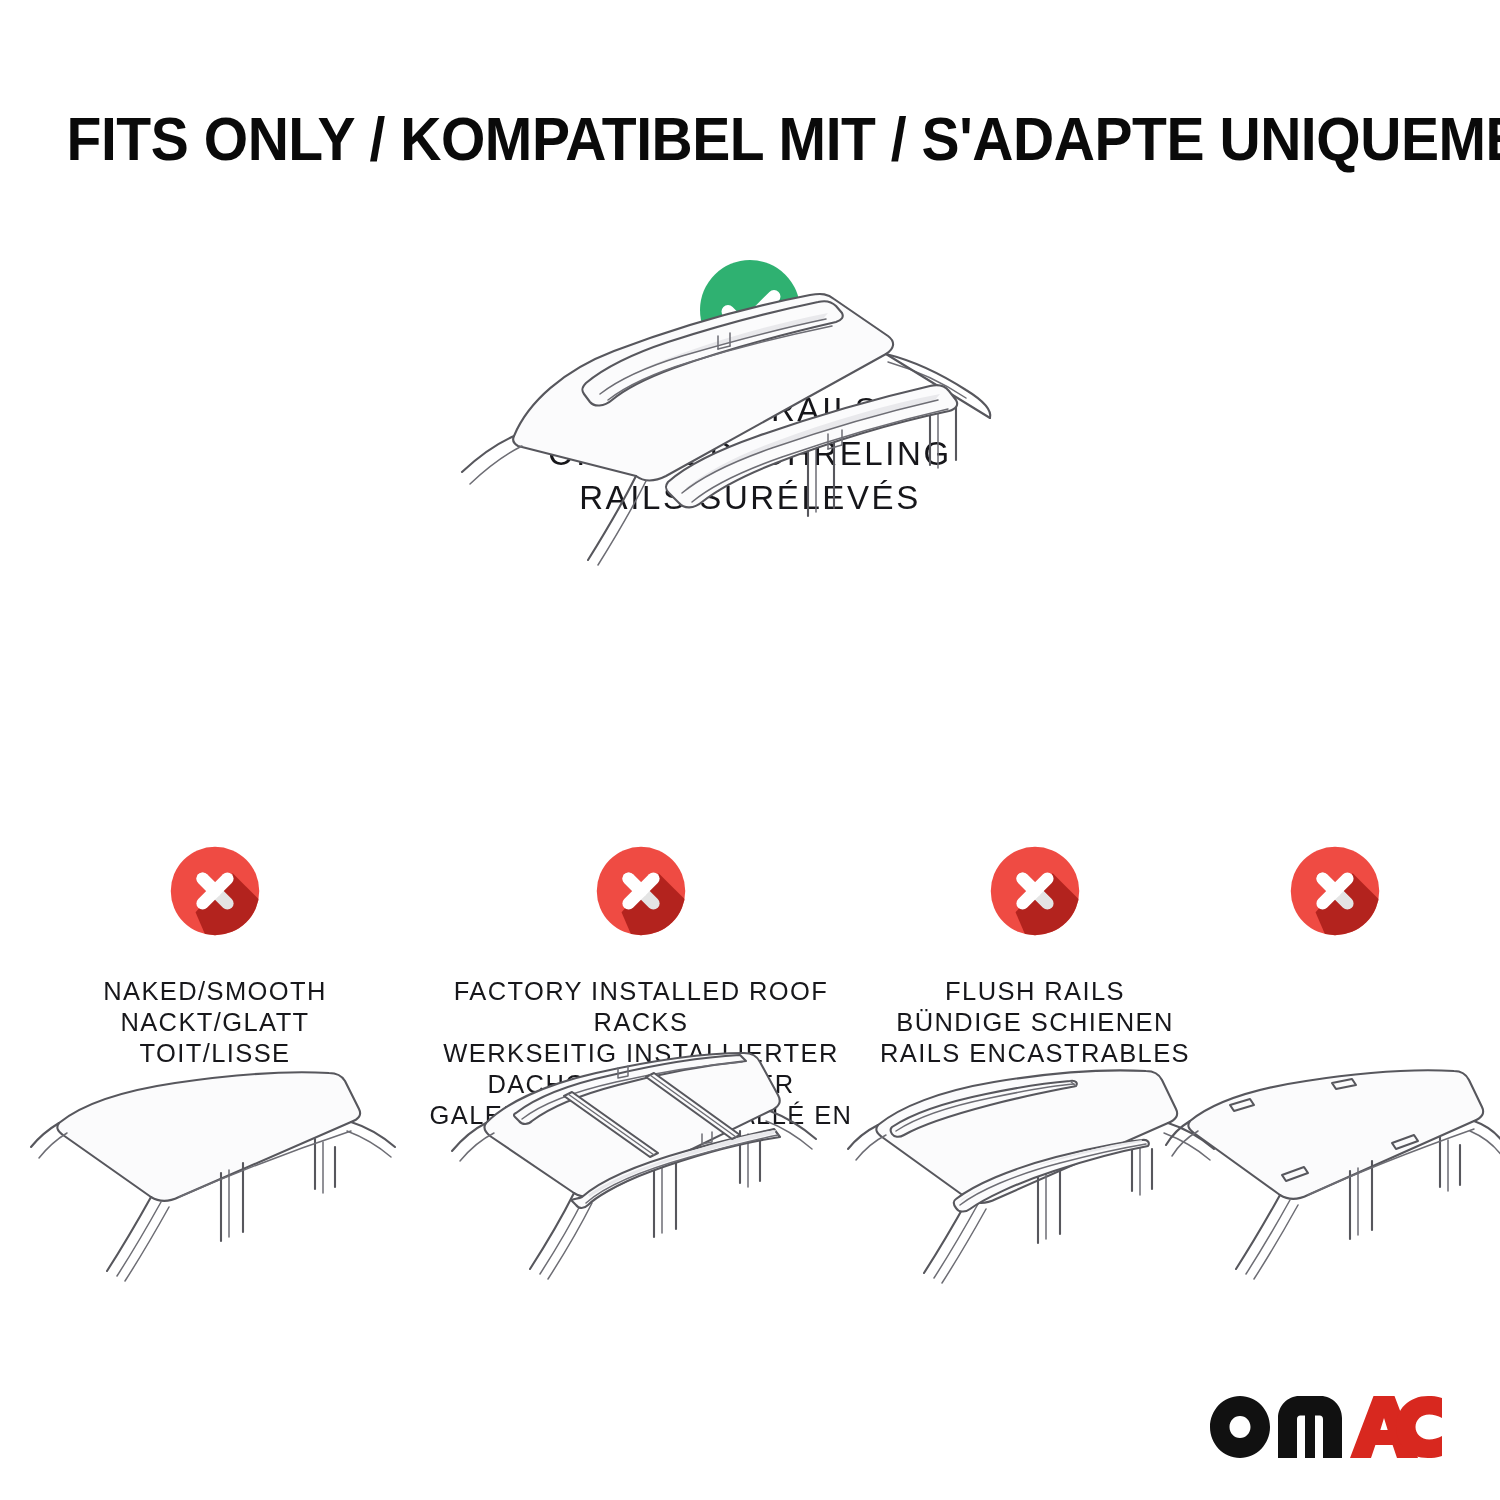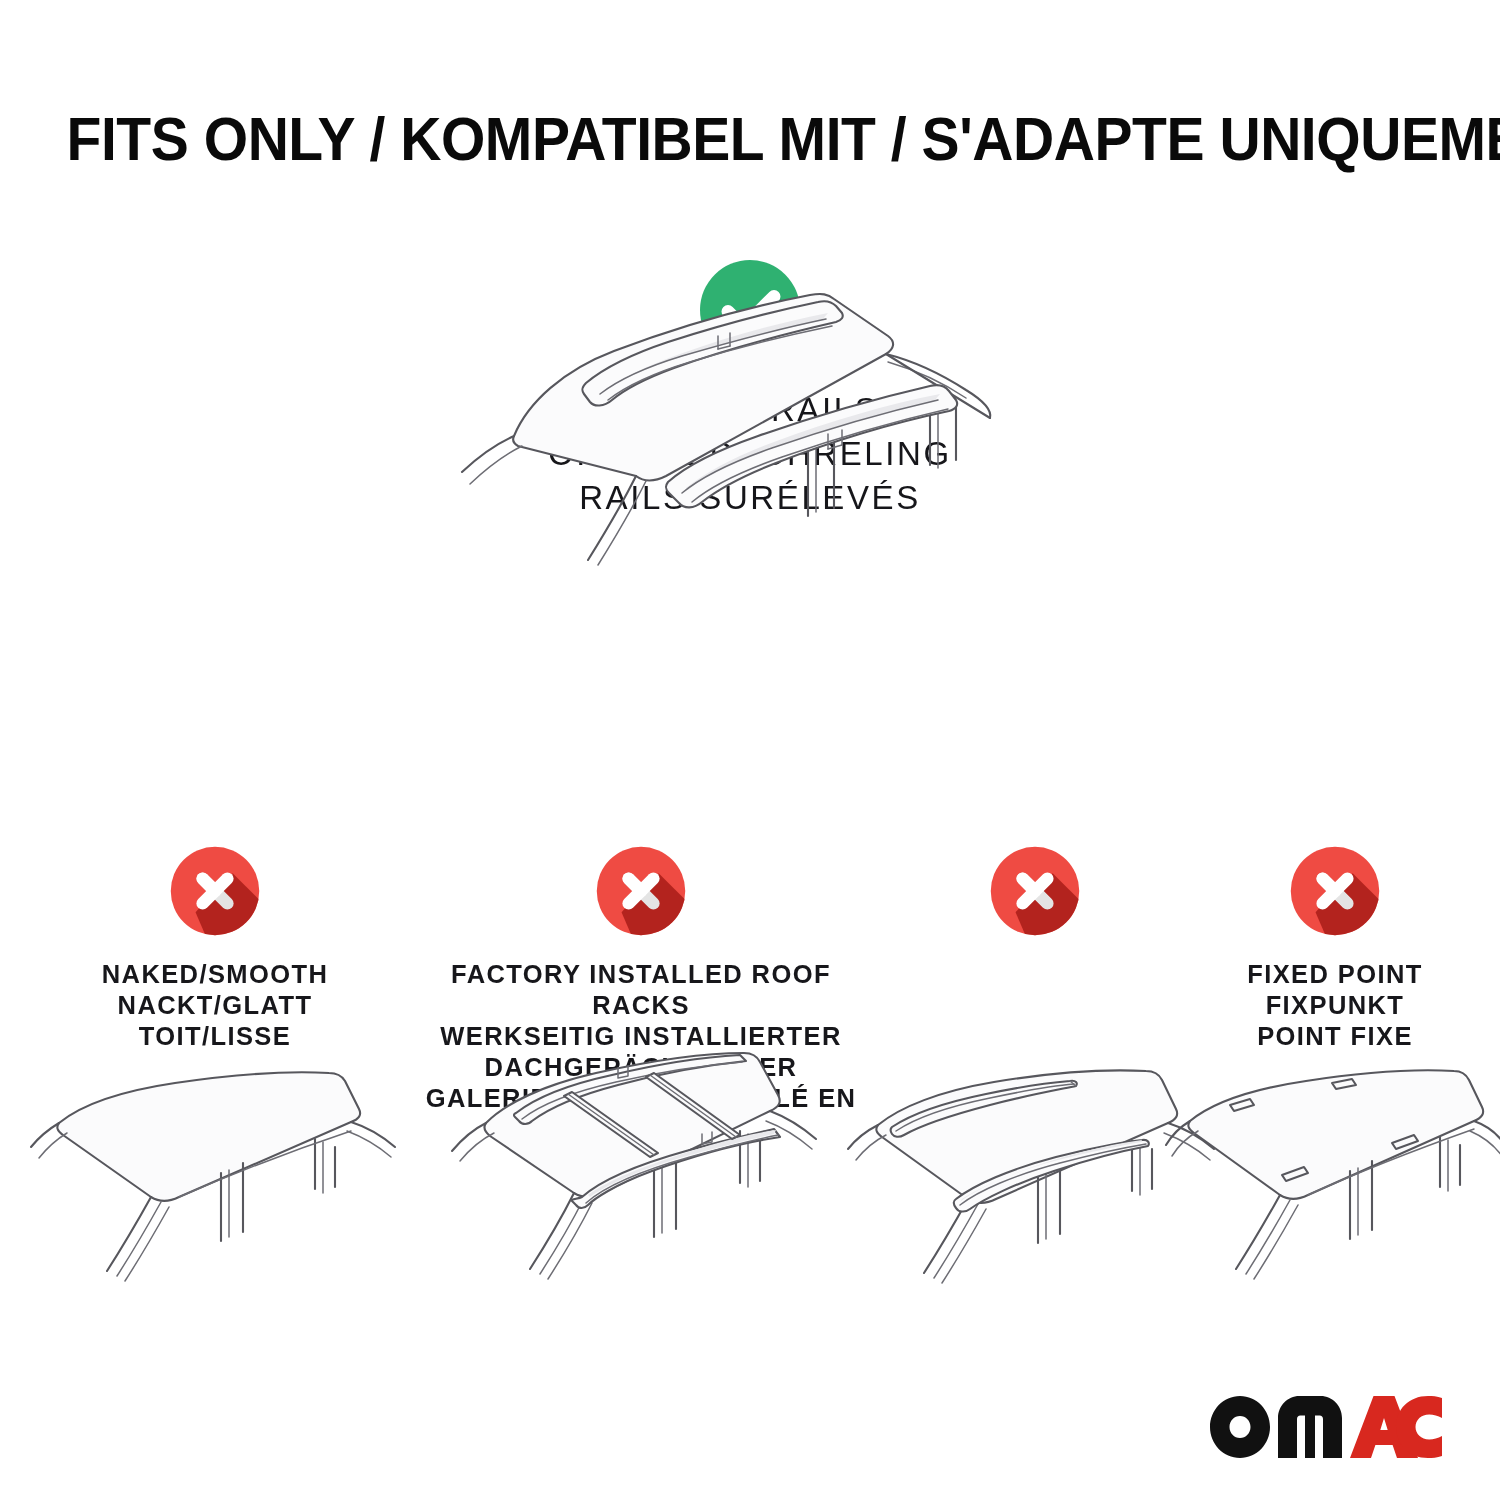--- a/index.html
+++ b/index.html
@@ -67,26 +67,26 @@
     width: 1500px;
     height: 450px;
   }
   .col {
     position: absolute;
     top: 0;
     text-align: center;
   }
   .col .icon-wrap { height: 100px; }
   .col-label {
-    margin-top: 14px;
+    margin-top: 31px;
     font-size: 25.5px;
     line-height: 31px;
     letter-spacing: 1.4px;
     color: #17171b;
-    font-weight: 700;
+    font-weight: 400;
     white-space: pre-line;
   }
   .col-illustration {
     position: absolute;
     left: 50%;
     transform: translateX(-50%);
   }
 
   .col-0 { left: 20px;   width: 390px; }
   .col-1 { left: 421px;  width: 440px; }
@@ -338,20 +338,23 @@
           <g clip-path="url(#rc2)">
             <path d="M52 52 L72 32 L110 70 L110 104 L42 104 L30 76 Z" fill="#A81C18" opacity="0.85"></path>
           </g>
           <g clip-path="url(#rc2)">
             <path d="M38 38 L66 66" stroke="#E4E4E4" stroke-width="14" stroke-linecap="round"></path>
           </g>
           <path d="M66 38 L38 66" stroke="#FFFFFF" stroke-width="14" stroke-linecap="round"></path>
           <path d="M38 38 L52 52" stroke="#FFFFFF" stroke-width="14" stroke-linecap="round"></path>
         </svg>
       </div>
+      <div class="col-label">FLUSH RAILS
+BÜNDIGE SCHIENEN
+RAILS ENCASTRABLES</div>
 
       <div class="col-illustration">
         <svg class="lineart" width="382" height="230" viewBox="0 0 382 230">
           <path class="fillpanel" d="M34 68 C56 50 96 34 150 25 C210 15 264 12 302 14
                                      C310 14 315 17 318 23 L332 52
                                      C335 58 332 63 324 66 L152 142 C142 147 132 147 124 142
                                      L38 80 C32 76 31 72 34 68 Z"></path>
           <path d="M34 68 C22 74 12 82 4 92"></path>
           <path class="thin" d="M42 78 C30 84 20 93 12 103"></path>
           <path d="M124 142 C114 160 98 188 80 216"></path>
@@ -395,23 +398,20 @@
           <g clip-path="url(#rc3)">
             <path d="M52 52 L72 32 L110 70 L110 104 L42 104 L30 76 Z" fill="#A81C18" opacity="0.85"></path>
           </g>
           <g clip-path="url(#rc3)">
             <path d="M38 38 L66 66" stroke="#E4E4E4" stroke-width="14" stroke-linecap="round"></path>
           </g>
           <path d="M66 38 L38 66" stroke="#FFFFFF" stroke-width="14" stroke-linecap="round"></path>
           <path d="M38 38 L52 52" stroke="#FFFFFF" stroke-width="14" stroke-linecap="round"></path>
         </svg>
       </div>
-      <div class="col-label">FIXED POINT
-FIXPUNKT
-POINT FIXE</div>
 
       <div class="col-illustration">
         <svg class="lineart" width="342" height="230" viewBox="0 0 342 230">
           <path class="fillpanel" d="M26 64 C48 46 88 32 142 24 C200 15 254 12 290 14
                                      C298 14 302 17 305 23 L318 50
                                      C321 56 318 61 310 64 L144 138 C134 143 124 143 116 138
                                      L30 76 C24 72 23 68 26 64 Z"></path>
           <path d="M26 64 C16 70 8 78 2 88"></path>
           <path class="thin" d="M34 74 C24 80 14 89 8 99"></path>
           <path d="M116 138 C106 156 90 184 72 212"></path>

